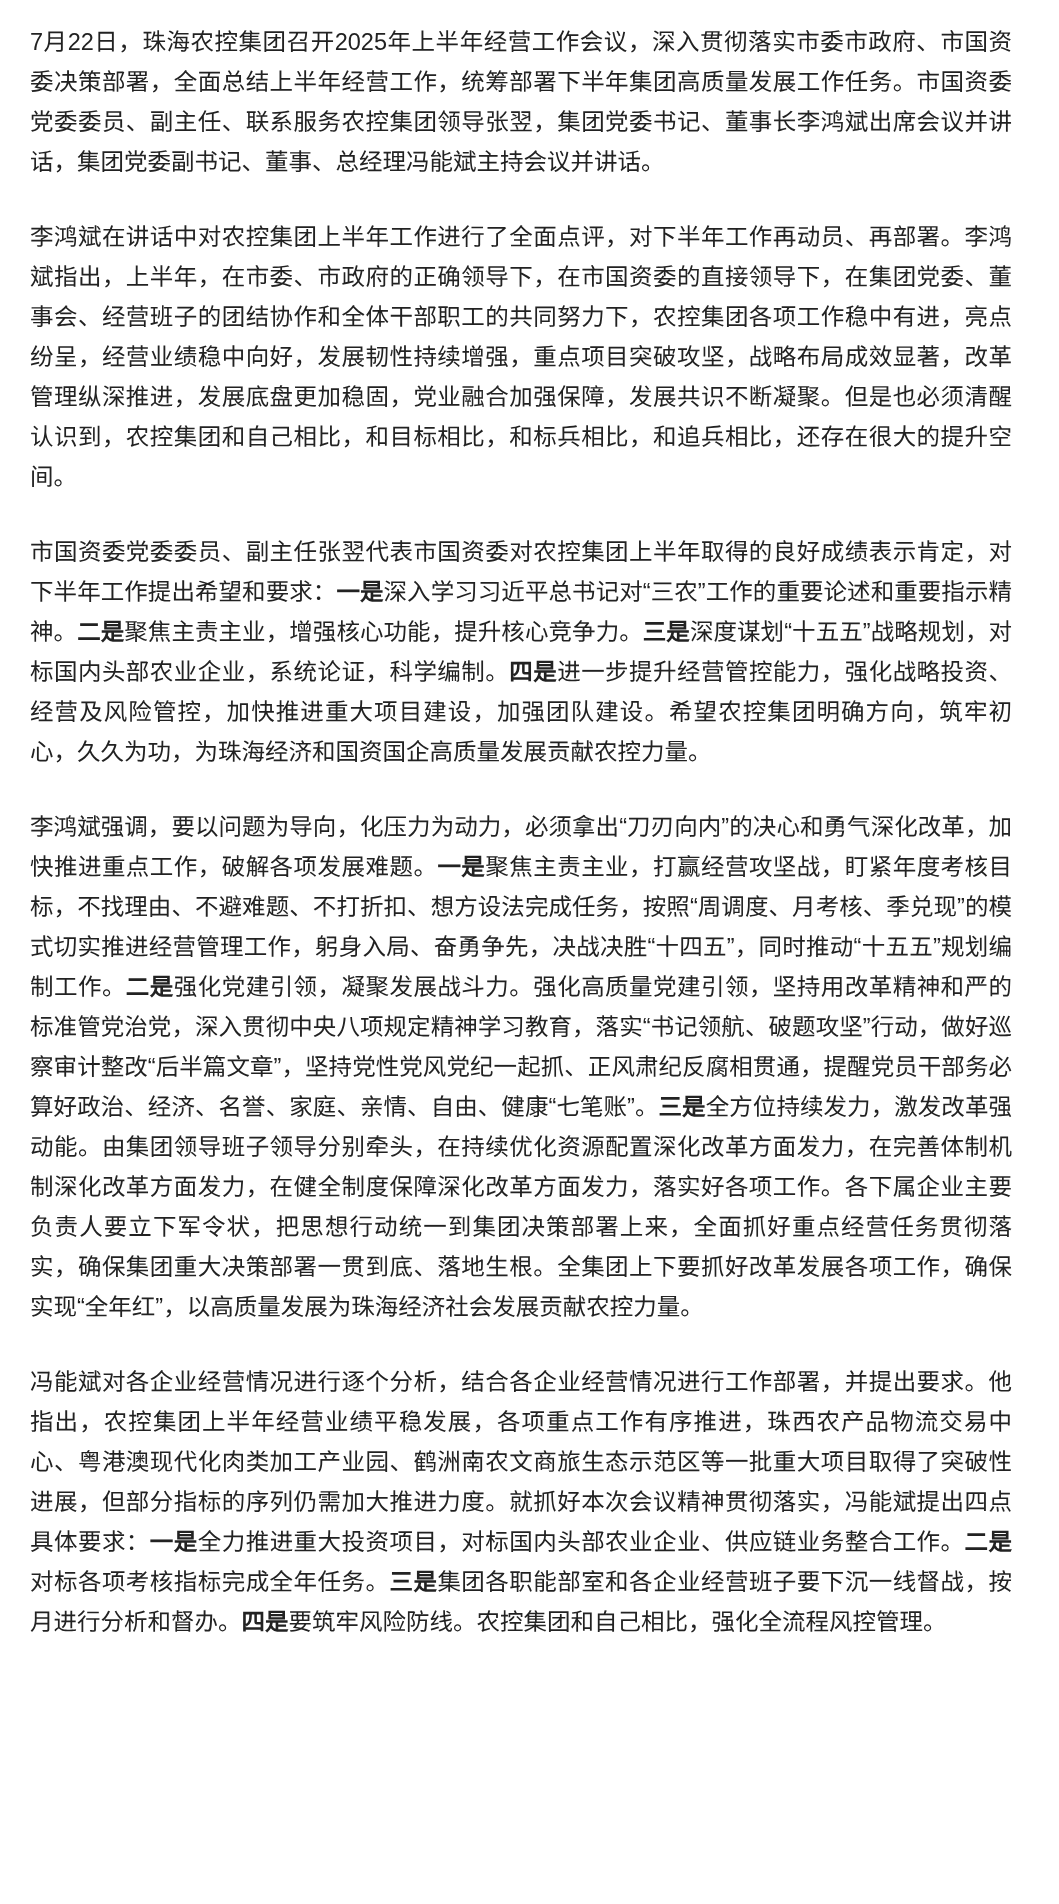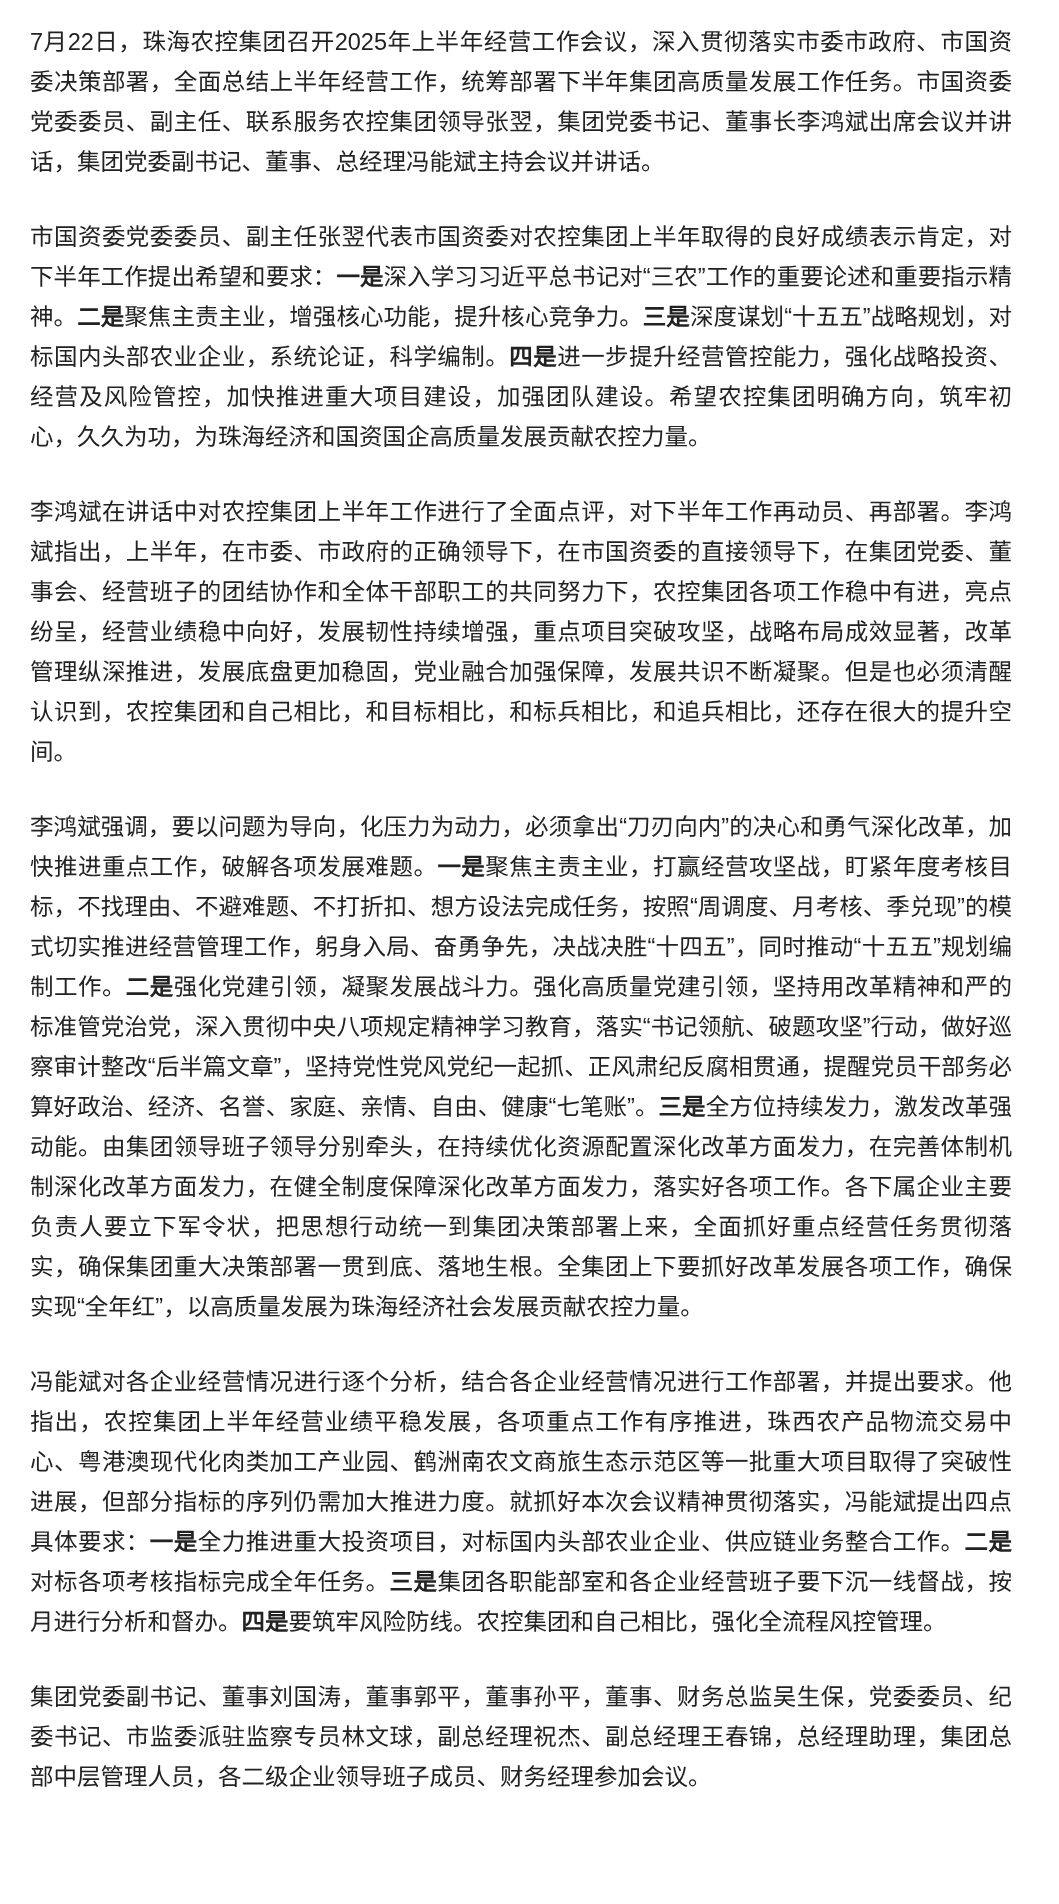--- a/index.html
+++ b/index.html
@@ -30,18 +30,17 @@
   }
   .article b {
     font-weight: bold;
   }
 </style>
 </head>
 <body>
 
 <main class="article" id="article">
     <p><span>7月22日，珠海农控集团召开2025年上半年经营工作会议，深入贯彻落实市委市政府、市国资委决策部署，全面总结上半年经营工作，统筹部署下半年集团高质量发展工作任务。市国资委党委委员、副主任、联系服务农控集团领导张翌，集团党委书记、董事长李鸿斌出席会议并讲话，集团党委副书记、董事、总经理冯能斌主持会议并讲话。</span></p>
+    <p><span>李鸿斌在讲话中对农控集团上半年工作进行了全面点评，对下半年工作再动员、再部署。李鸿斌指出，上半年，在市委、市政府的正确领导下，在市国资委的直接领导下，在集团党委、董事会、经营班子的团结协作和全体干部职工的共同努力下，农控集团各项工作稳中有进，亮点纷呈，经营业绩稳中向好，发展韧性持续增强，重点项目突破攻坚，战略布局成效显著，改革管理纵深推进，发展底盘更加稳固，党业融合加强保障，发展共识不断凝聚。但是也必须清醒认识到，农控集团和自己相比，和目标相比，和标兵相比，和追兵相比，还存在很大的提升空间。</span></p>
     <p><span>市国资委党委委员、副主任张翌代表市国资委对农控集团上半年取得的良好成绩表示肯定，对下半年工作提出希望和要求：</span><b>一是</b><span>深入学习习近平总书记对“三农”工作的重要论述和重要指示精神。</span><b>二是</b><span>聚焦主责主业，增强核心功能，提升核心竞争力。</span><b>三是</b><span>深度谋划“十五五”战略规划，对标国内头部农业企业，系统论证，科学编制。</span><b>四是</b><span>进一步提升经营管控能力，强化战略投资、经营及风险管控，加快推进重大项目建设，加强团队建设。希望农控集团明确方向，筑牢初心，久久为功，为珠海经济和国资国企高质量发展贡献农控力量。</span></p>
-    <p><span>李鸿斌在讲话中对农控集团上半年工作进行了全面点评，对下半年工作再动员、再部署。李鸿斌指出，上半年，在市委、市政府的正确领导下，在市国资委的直接领导下，在集团党委、董事会、经营班子的团结协作和全体干部职工的共同努力下，农控集团各项工作稳中有进，亮点纷呈，经营业绩稳中向好，发展韧性持续增强，重点项目突破攻坚，战略布局成效显著，改革管理纵深推进，发展底盘更加稳固，党业融合加强保障，发展共识不断凝聚。但是也必须清醒认识到，农控集团和自己相比，和目标相比，和标兵相比，和追兵相比，还存在很大的提升空间。</span></p>
     <p><span>李鸿斌强调，要以问题为导向，化压力为动力，必须拿出“刀刃向内”的决心和勇气深化改革，加快推进重点工作，破解各项发展难题。</span><b>一是</b><span>聚焦主责主业，打赢经营攻坚战，盯紧年度考核目标，不找理由、不避难题、不打折扣、想方设法完成任务，按照“周调度、月考核、季兑现”的模式切实推进经营管理工作，躬身入局、奋勇争先，决战决胜“十四五”，同时推动“十五五”规划编制工作。</span><b>二是</b><span>强化党建引领，凝聚发展战斗力。强化高质量党建引领，坚持用改革精神和严的标准管党治党，深入贯彻中央八项规定精神学习教育，落实“书记领航、破题攻坚”行动，做好巡察审计整改“后半篇文章”，坚持党性党风党纪一起抓、正风肃纪反腐相贯通，提醒党员干部务必算好政治、经济、名誉、家庭、亲情、自由、健康“七笔账”。</span><b>三是</b><span>全方位持续发力，激发改革强动能。由集团领导班子领导分别牵头，在持续优化资源配置深化改革方面发力，在完善体制机制深化改革方面发力，在健全制度保障深化改革方面发力，落实好各项工作。各下属企业主要负责人要立下军令状，把思想行动统一到集团决策部署上来，全面抓好重点经营任务贯彻落实，确保集团重大决策部署一贯到底、落地生根。全集团上下要抓好改革发展各项工作，确保实现“全年红”，以高质量发展为珠海经济社会发展贡献农控力量。</span></p>
     <p><span>冯能斌对各企业经营情况进行逐个分析，结合各企业经营情况进行工作部署，并提出要求。他指出，农控集团上半年经营业绩平稳发展，各项重点工作有序推进，珠西农产品物流交易中心、粤港澳现代化肉类加工产业园、鹤洲南农文商旅生态示范区等一批重大项目取得了突破性进展，但部分指标的序列仍需加大推进力度。就抓好本次会议精神贯彻落实，冯能斌提出四点具体要求：</span><b>一是</b><span>全力推进重大投资项目，对标国内头部农业企业、供应链业务整合工作。</span><b>二是</b><span>对标各项考核指标完成全年任务。</span><b>三是</b><span>集团各职能部室和各企业经营班子要下沉一线督战，按月进行分析和督办。</span><b>四是</b><span>要筑牢风险防线。农控集团和自己相比，强化全流程风控管理。</span></p>
-    <p><span>集团党委副书记、董事刘国涛，董事郭平，董事孙平，董事、财务总监吴生保，党委委员、纪委书记、市监委派驻监察专员林文球，副总经理祝杰、副总经理王春锦，总经理助理，集团总部中层管理人员，各二级企业领导班子成员、财务经理参加会议。</span></p>
   </main>
 
 </body></html>

